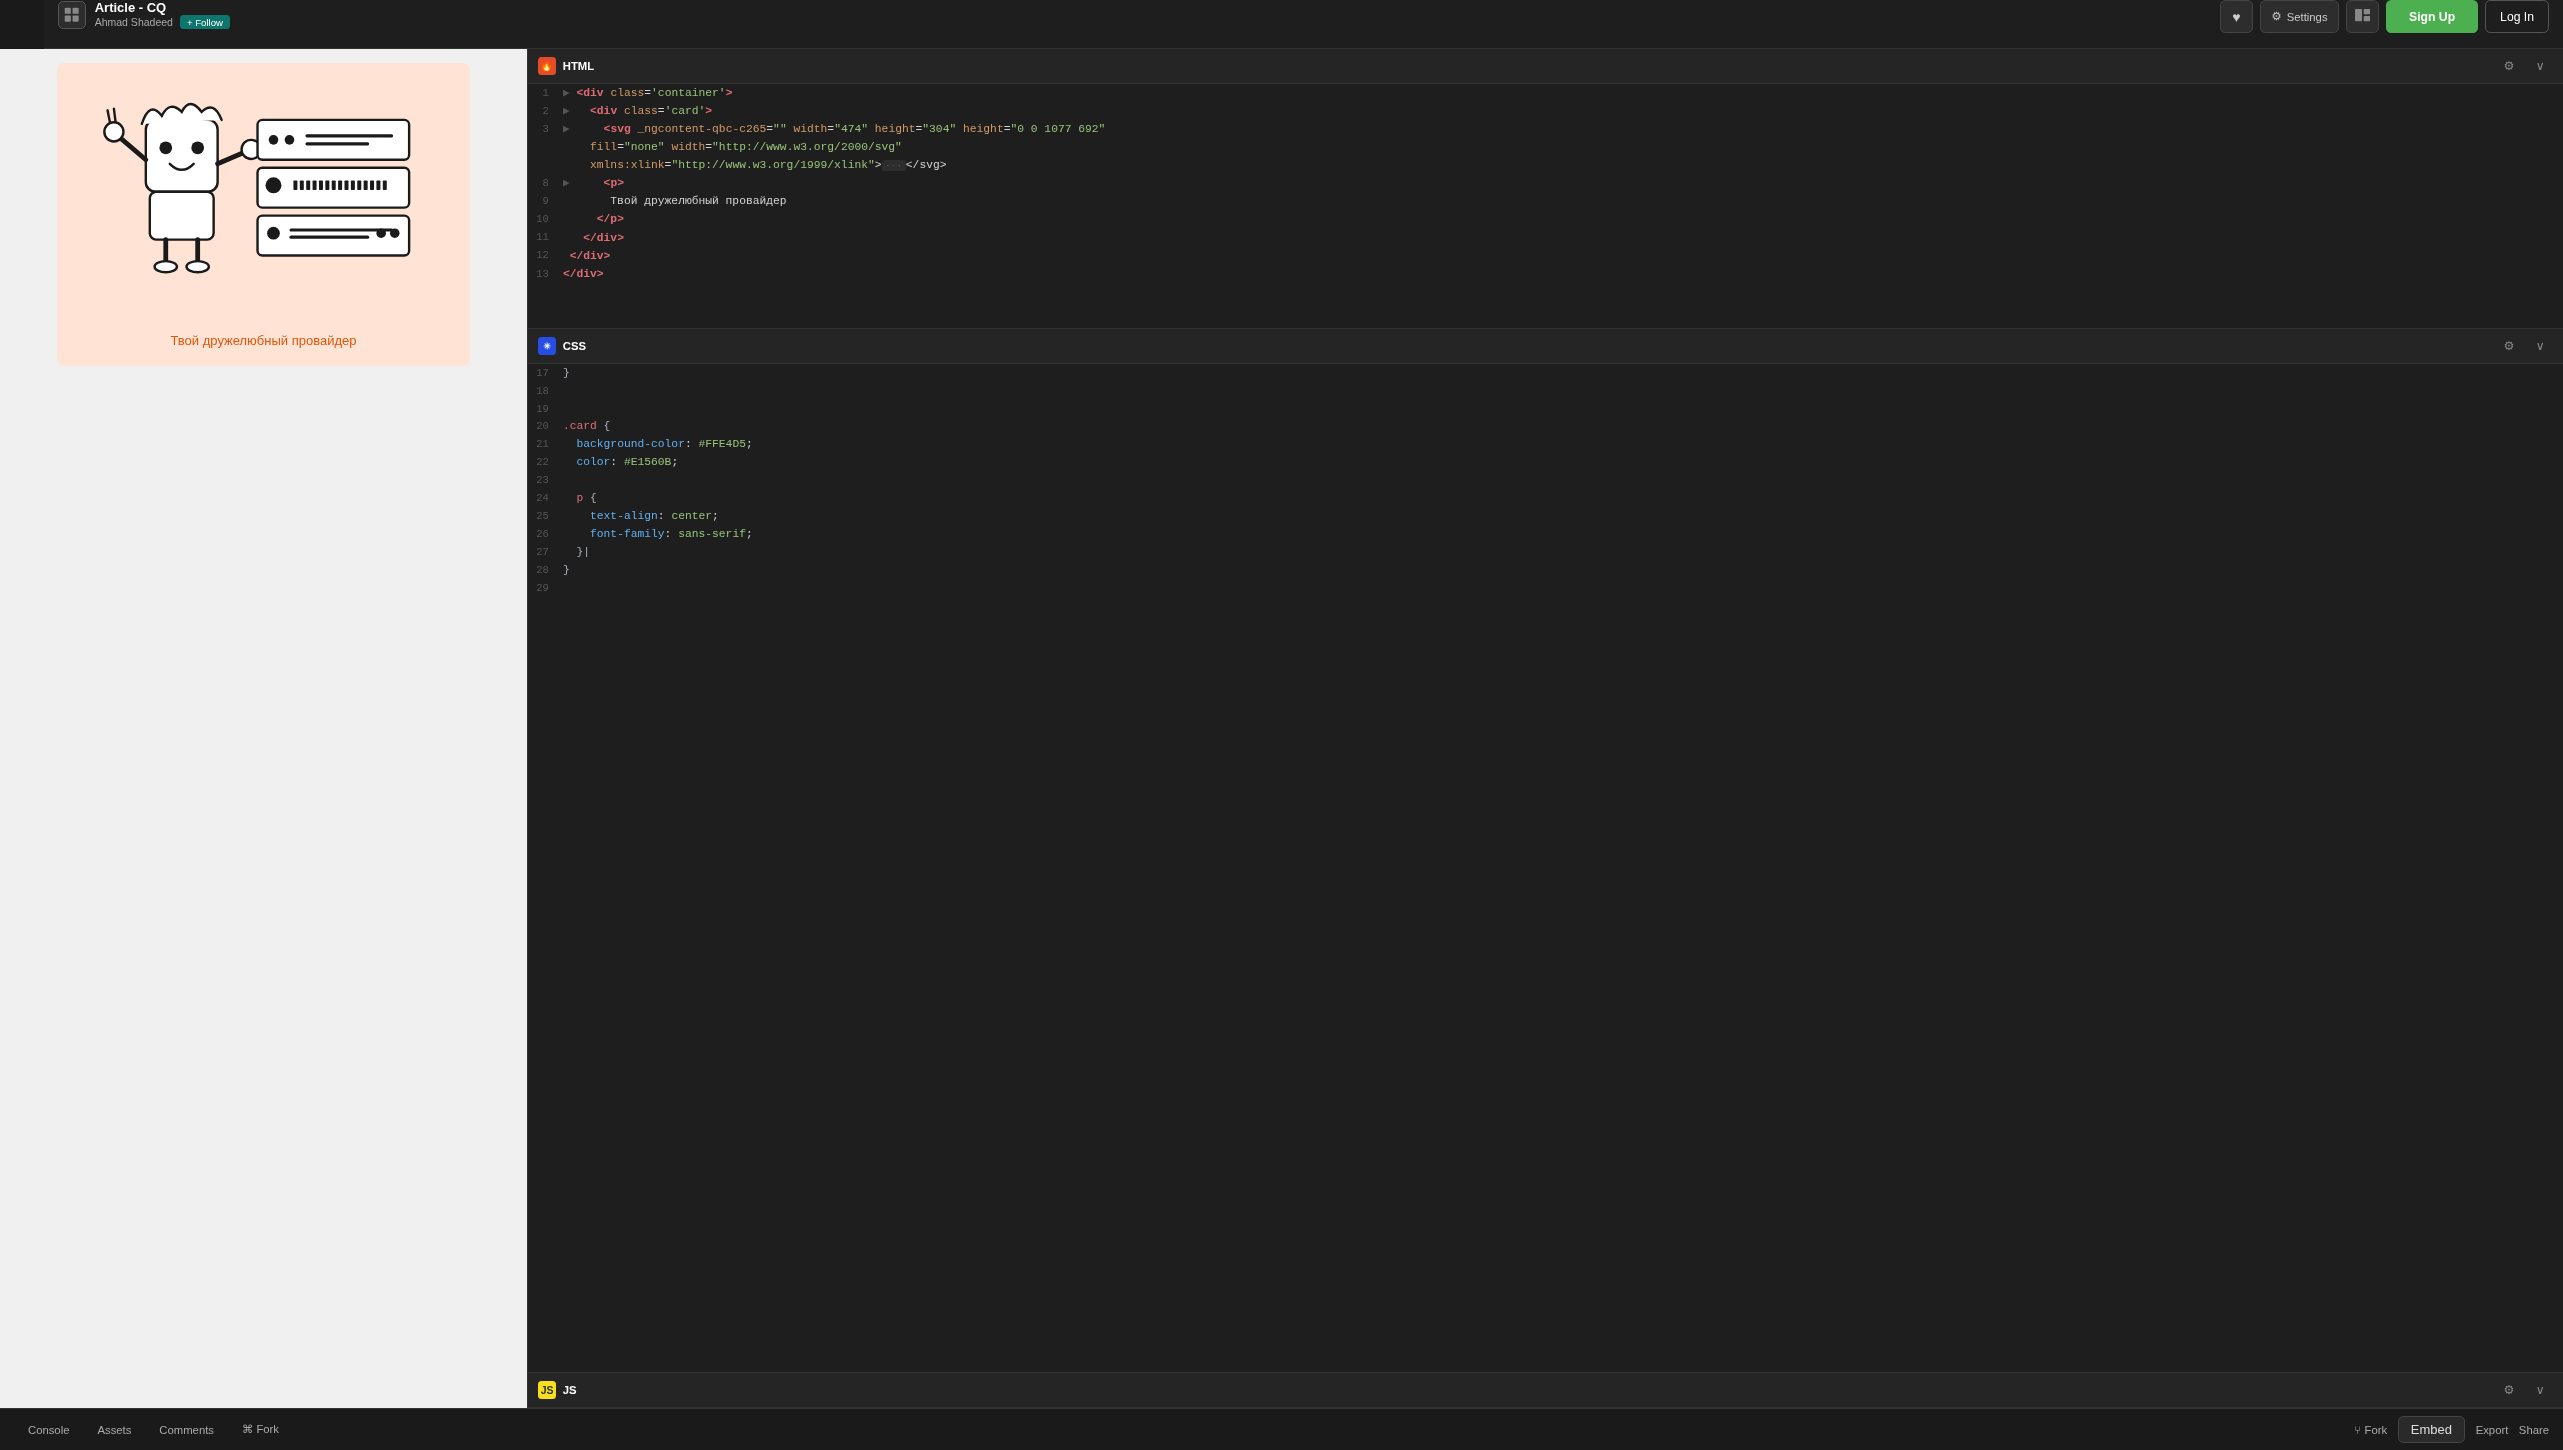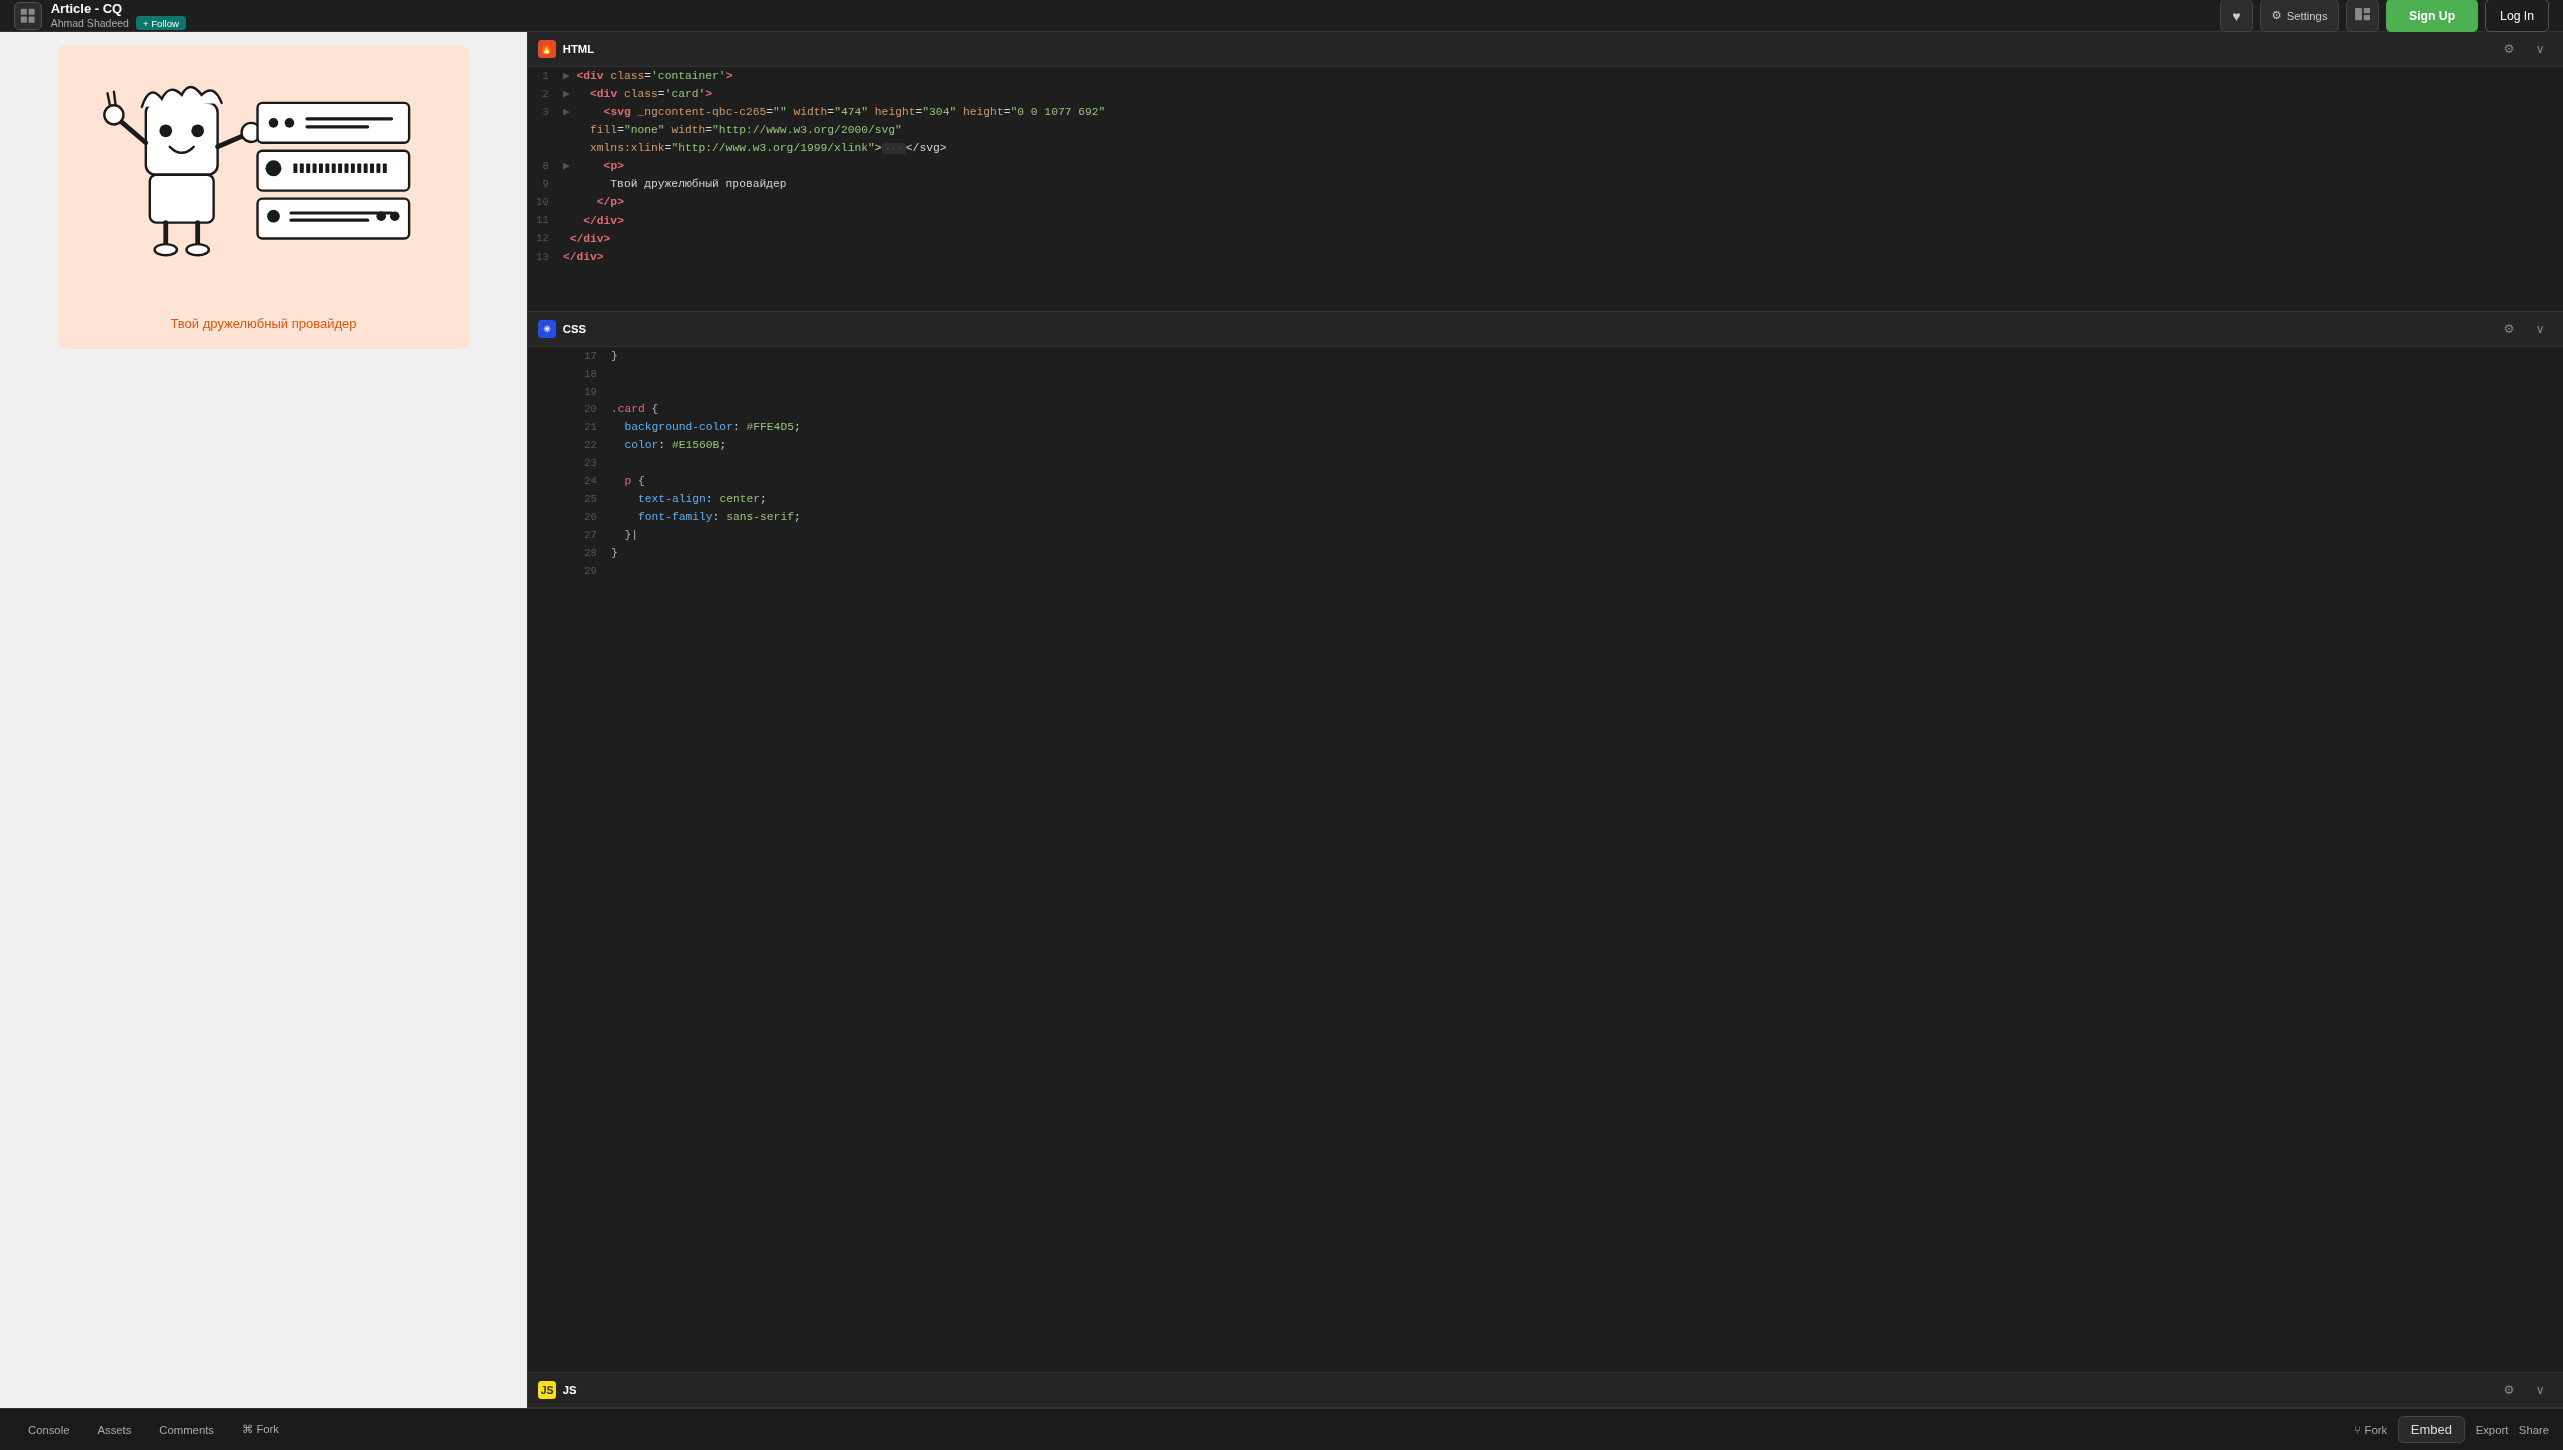--- a/index.html
+++ b/index.html
@@ -1,22 +1,22 @@
 <!DOCTYPE html>
 <html style="font-size:14px"><head>
   <meta charset="utf-8">
   <style>
     * { margin: 0; padding: 0; box-sizing: border-box; }
     body { font-family: -apple-system, BlinkMacSystemFont, 'Segoe UI', sans-serif; background: #1a1a1a; color: #fff; height: 100vh; overflow: hidden; display: flex; flex-direction: column; }
 
     
     .header {
-      display: flex; align-items: center; justify-content: space-between;
+      display: flex; align-items: flex-start; justify-content: space-between;
       background: #1e1e1e; border-bottom: 0.9px solid #333;
-      padding: 0 14px; height: 32px; flex-shrink: 0;
+      padding: 0 14px; height: 49px; flex-shrink: 0; margin-left: 44px;
     }
     .header-left { display: flex; align-items: center; gap: 8.7px; }
     .logo-icon {
       width: 28px; height: 28px; background: #2d2d2d; border: 1.7px solid #555;
       border-radius: 5.2px; display: flex; align-items: center; justify-content: center;
       font-size: 12.2px; color: #ccc; flex-shrink: 0;
     }
     .title-area { display: flex; flex-direction: column; }
     .app-title { font-size: 13px; font-weight: 600; color: #fff; }
     .author-row { display: flex; align-items: center; gap: 7px; }
@@ -103,21 +103,21 @@
       cursor: pointer; color: #888; display: flex; align-items: center; justify-content: center;
       font-size: 12.2px; border-radius: 3.5px;
     }
 
     
     .code-editor {
       background: #1e1e1e; overflow: auto; font-family: 'Courier New', Courier, monospace;
       font-size: 11.3px; line-height: 1.6;
     }
     .html-editor { height: 244px; }
-    .css-editor { flex: 1; margin-left: 48px; }
+    .css-editor { flex: 1; }
 
     .code-line {
       display: flex; align-items: flex-start; padding: 0 7px;
     }
     .line-num {
       color: #555; min-width: 28px; text-align: right; padding-right: 14px;
       user-select: none; flex-shrink: 0; font-size: 10.5px; padding-top: 0.9px;
     }
     .line-content { color: #d4d4d4; white-space: pre; flex: 1; }
 

